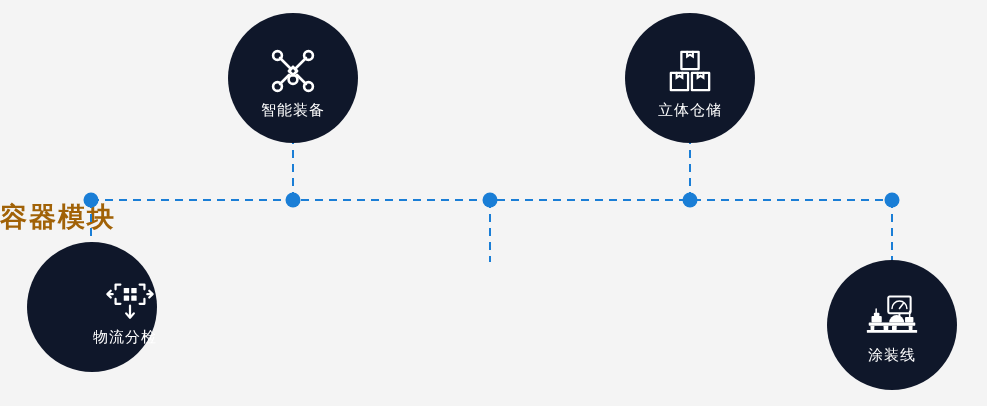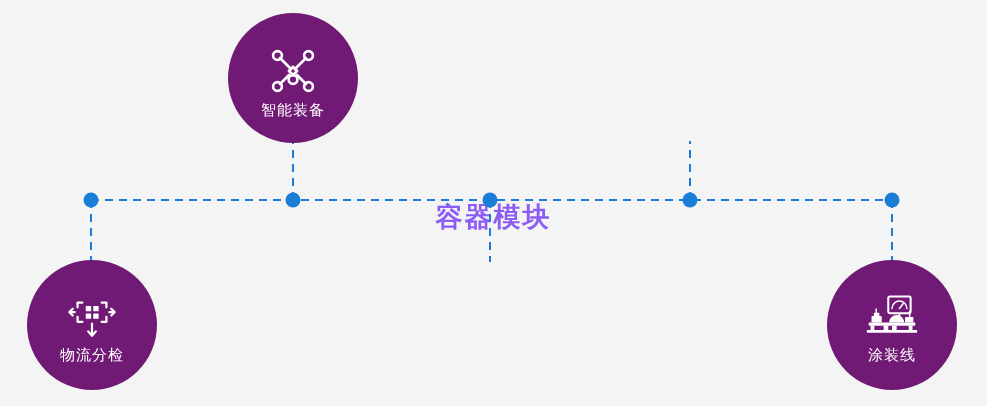--- a/index.html
+++ b/index.html
@@ -18,24 +18,23 @@
     width: 987px;
     height: 406px;
     background: #f4f4f4;
   }
   
   .watermark {
     position: absolute;
     left: 0;
     top: 199px;
     width: 987px;
-    text-align: center;
     font-size: 27px;
     letter-spacing: 2px;
-    color: #8b5cf6;
+    color: #a16207;
     font-weight: 700;
     user-select: none;
     pointer-events: none;
     z-index: 1;
   }
   
   .lines-layer {
     position: absolute;
     left: 0;
     top: 0;
@@ -52,21 +51,21 @@
     background: #1a7ed6;
     z-index: 4;
     transform: translate(-50%, -50%);
   }
   
   .node-circle {
     position: absolute;
     width: 130px;
     height: 130px;
     border-radius: 50%;
-    background: #701a75;
+    background: #0f172a;
     z-index: 5;
     transform: translate(-50%, -50%);
     display: flex;
     flex-direction: column;
     align-items: center;
     justify-content: center;
     box-sizing: border-box;
   }
   .node-icon {
     width: 54px;
@@ -133,22 +132,39 @@
           <circle cx="39.5" cy="8.5" r="4.4"></circle>
           <circle cx="8.5" cy="39.5" r="4.4"></circle>
           <circle cx="39.5" cy="39.5" r="4.4"></circle>
           <circle cx="24" cy="32.5" r="4.4"></circle>
         </g>
       </svg>
     </div>
     <div class="node-label">智能装备</div>
   </div>
 
-
-  <div class="node-circle" style="left:92px; top:325px;">
+  <div class="node-circle circle-top" style="left:690px; top:78px;">
+    <div class="node-icon">
+      <svg width="46" height="46" viewBox="0 0 48 48" fill="none" xmlns="http://www.w3.org/2000/svg">
+        <g stroke="#ffffff" stroke-width="2.4" stroke-linejoin="round">
+          <rect x="15" y="4" width="18" height="18"></rect>
+          <rect x="4" y="26" width="18" height="18"></rect>
+          <rect x="26" y="26" width="18" height="18"></rect>
+        </g>
+        <g stroke="#ffffff" stroke-width="2.2" stroke-linecap="round">
+          <path d="M21 4 v5 l3 -2 l3 2 v-5"></path>
+          <path d="M10 26 v5 l3 -2 l3 2 v-5"></path>
+          <path d="M32 26 v5 l3 -2 l3 2 v-5"></path>
+        </g>
+      </svg>
+    </div>
+    <div class="node-label">立体仓储</div>
+  </div>
+
+  <div class="node-circle" style="left:92px; top:307px;align-items:flex-end;">
     <div class="node-icon">
       <svg width="50" height="50" viewBox="0 0 52 52" fill="none" xmlns="http://www.w3.org/2000/svg">
         <g stroke="#ffffff" stroke-width="2.3" stroke-linecap="round" stroke-linejoin="round">
 
           <path d="M16 12 h-5 v5"></path>
           <path d="M36 12 h5 v5"></path>
           <path d="M16 32 h-5 v-5"></path>
           <path d="M36 32 h5 v-5"></path>
 
           <path d="M8 22 h-5"></path>

